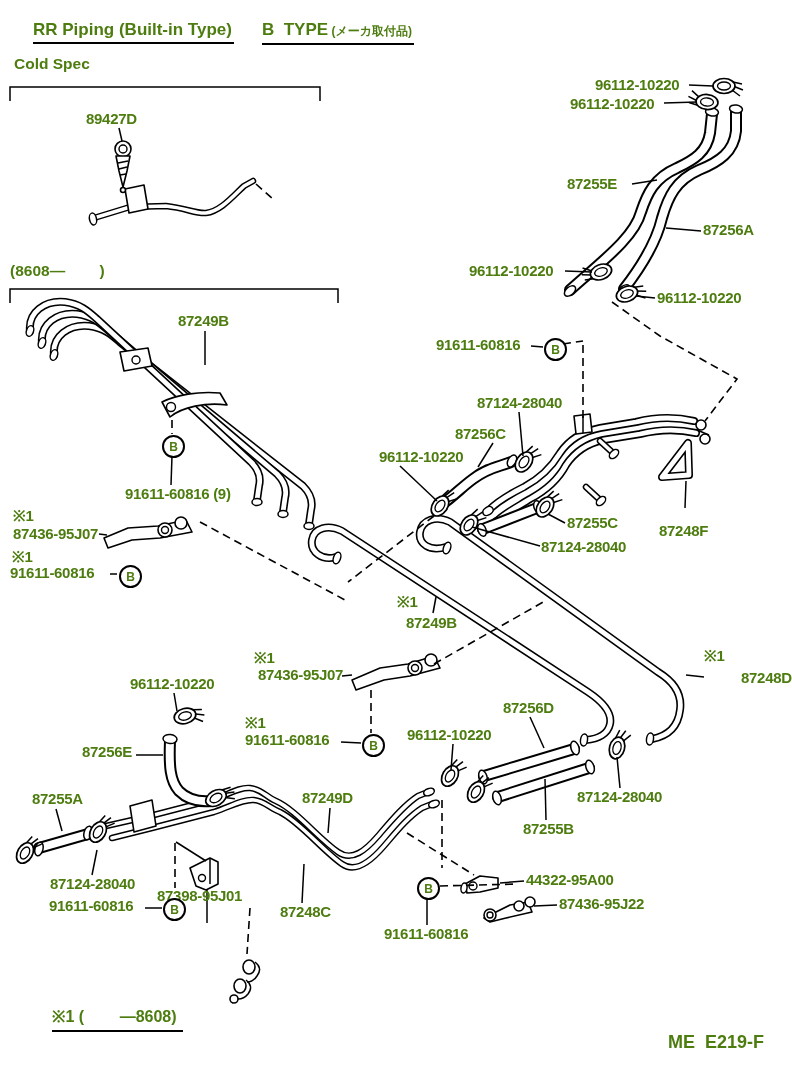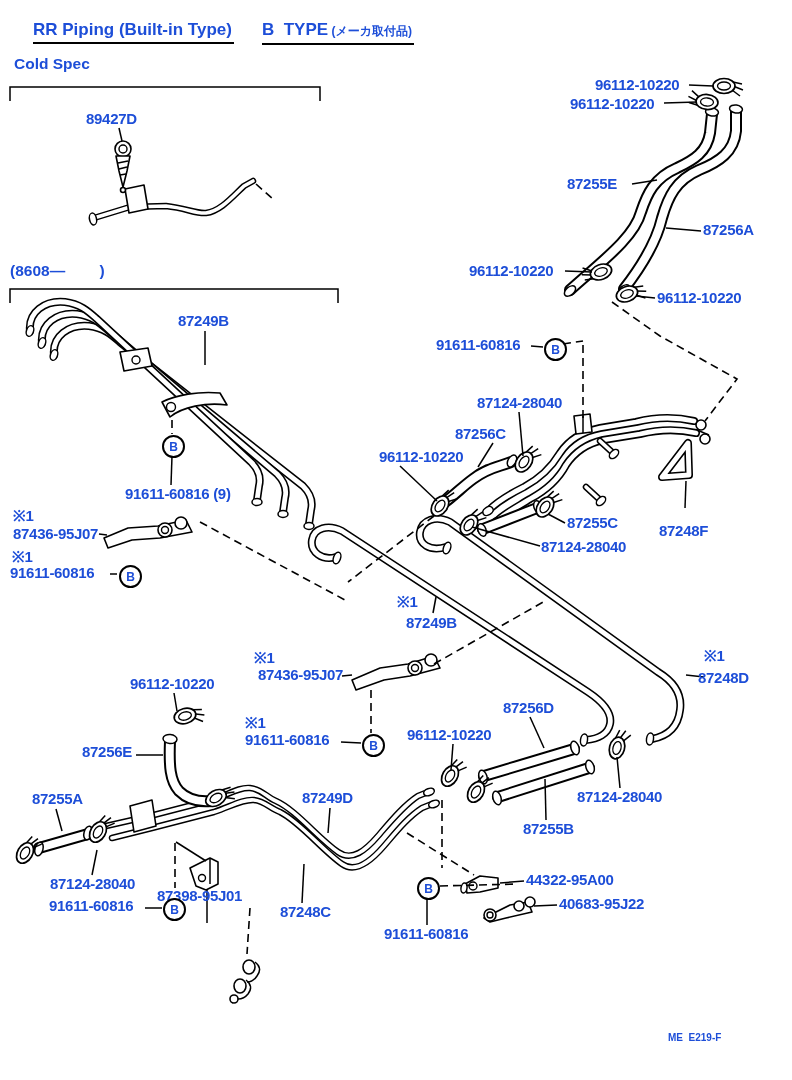--- a/index.html
+++ b/index.html
@@ -1,17 +1,17 @@
 <!DOCTYPE html>
 <html><head>
 <meta charset="utf-8">
 <style>
   html,body{margin:0;padding:0;background:#fff;}
   #canvas{position:relative;width:792px;height:1080px;background:#fff;overflow:hidden;
-          font-family:"Liberation Sans",sans-serif;color:#1d4ed8;}
+          font-family:"Liberation Sans",sans-serif;color:#4d7c0f;}
   #art{position:absolute;left:0;top:0;z-index:1;}
   .tube{fill:none;stroke-linecap:round;stroke-linejoin:round;}
   .o12{stroke:#000;stroke-width:12;} .i12{stroke:#fff;stroke-width:8;}
   .o8{stroke:#000;stroke-width:8;}   .i8{stroke:#fff;stroke-width:4.8;}
   .o6{stroke:#000;stroke-width:6.5;} .i6{stroke:#fff;stroke-width:3.6;}
   .ln{stroke:#000;stroke-width:1.5;fill:none;}
   .dash{stroke:#000;stroke-width:1.6;fill:none;stroke-dasharray:8 5;}
   .cap{fill:#fff;stroke:#000;stroke-width:1.5;}
   .part{fill:#fff;stroke:#000;stroke-width:1.6;stroke-linejoin:round;}
   .hole{fill:#fff;stroke:#000;stroke-width:1.4;}
@@ -24,21 +24,21 @@
          display:flex;align-items:center;justify-content:center;}
   .title{position:absolute;z-index:2;font-weight:700;font-size:17px;
          border-bottom:2.5px solid #000;padding:0 2px 2px 0;white-space:pre;}
   .typegrp{position:absolute;z-index:2;border-bottom:2.5px solid #000;
            padding:0 2px 3px 0;white-space:pre;}
   .typegrp .big{font-weight:700;font-size:17px;}
   .typegrp .small{font-weight:700;font-size:12px;}
   .sub{position:absolute;z-index:2;font-weight:700;font-size:15.5px;white-space:pre;}
   .foot{position:absolute;z-index:2;font-weight:700;font-size:16px;
         border-bottom:2.5px solid #000;padding:0 6px 3px 0;white-space:pre;}
-  .doc{position:absolute;z-index:2;font-weight:700;font-size:10px;white-space:pre;}
+  .doc{position:absolute;z-index:2;font-weight:700;font-size:18px;white-space:pre;}
 </style>
 </head>
 <body>
 
 <div id="canvas">
 
   <svg id="art" width="792" height="1080" viewBox="0 0 792 1080">
     <defs>
       <path id="tSensor" class="tube" d="M94,218 L130,207 L166,206 C186,208 196,214 206,213 C221,211 233,196 244,186 L253,181"></path>
       <path id="tHoseL" class="tube" d="M712,114 L710,133 C707,152 694,160 677,168 C654,178 647,194 641,212 C634,238 601,262 570,290"></path>
@@ -299,20 +299,21 @@
       <path class="ln" d="M534,906 L557,905"></path>
       <path class="ln" d="M427,925 L427,898"></path>
       <path class="ln" d="M176,842 L206,861"></path>
     </g>
   </svg>
 
   <div class="title" style="left:33px;top:20px">RR Piping (Built-in Type)</div>
   <div class="typegrp" style="left:262px;top:20px"><span class="big">B  TYPE</span><span class="small"> (メーカ取付品)</span></div>
   <div class="sub" style="left:14px;top:55px">Cold Spec</div>
   <div class="sub" style="left:10px;top:262px">(8608—        )</div>
+  <div class="foot" style="left:52px;top:1005px">※1 (        —8608)</div>
   <div class="doc" style="left:668px;top:1032px">ME  E219-F</div>
 
   <div class="lbl" style="left:595px;top:77px">96112-10220</div>
   <div class="lbl" style="left:570px;top:96px">96112-10220</div>
   <div class="lbl" style="left:567px;top:176px">87255E</div>
   <div class="lbl" style="left:703px;top:222px">87256A</div>
   <div class="lbl" style="left:469px;top:263px">96112-10220</div>
   <div class="lbl" style="left:657px;top:290px">96112-10220</div>
   <div class="lbl" style="left:86px;top:111px">89427D</div>
   <div class="lbl" style="left:178px;top:313px">87249B</div>
@@ -324,39 +325,39 @@
   <div class="lbl" style="left:567px;top:515px">87255C</div>
   <div class="lbl" style="left:541px;top:539px">87124-28040</div>
   <div class="lbl" style="left:659px;top:523px">87248F</div>
   <div class="mark" style="left:13px;top:508px">※1</div>
   <div class="lbl" style="left:13px;top:526px">87436-95J07</div>
   <div class="mark" style="left:12px;top:549px">※1</div>
   <div class="lbl" style="left:10px;top:565px">91611-60816</div>
   <div class="mark" style="left:397px;top:594px">※1</div>
   <div class="lbl" style="left:406px;top:615px">87249B</div>
   <div class="mark" style="left:704px;top:648px">※1</div>
-  <div class="lbl" style="left:698px;top:670px">87248D</div>
+  <div class="lbl" style="left:741px;top:670px">87248D</div>
   <div class="lbl" style="left:130px;top:676px">96112-10220</div>
   <div class="mark" style="left:254px;top:650px">※1</div>
   <div class="lbl" style="left:258px;top:667px">87436-95J07</div>
   <div class="mark" style="left:245px;top:715px">※1</div>
   <div class="lbl" style="left:245px;top:732px">91611-60816</div>
   <div class="lbl" style="left:503px;top:700px">87256D</div>
   <div class="lbl" style="left:407px;top:727px">96112-10220</div>
   <div class="lbl" style="left:82px;top:744px">87256E</div>
   <div class="lbl" style="left:32px;top:791px">87255A</div>
   <div class="lbl" style="left:302px;top:790px">87249D</div>
   <div class="lbl" style="left:577px;top:789px">87124-28040</div>
   <div class="lbl" style="left:523px;top:821px">87255B</div>
   <div class="lbl" style="left:50px;top:876px">87124-28040</div>
   <div class="lbl" style="left:49px;top:898px">91611-60816</div>
   <div class="lbl" style="left:157px;top:888px">87398-95J01</div>
   <div class="lbl" style="left:280px;top:904px">87248C</div>
   <div class="lbl" style="left:526px;top:872px">44322-95A00</div>
-  <div class="lbl" style="left:559px;top:896px">40683-95J22</div>
+  <div class="lbl" style="left:559px;top:896px">87436-95J22</div>
   <div class="lbl" style="left:384px;top:926px">91611-60816</div>
 
   <div class="bcirc" style="left:544px;top:338px">B</div>
   <div class="bcirc" style="left:162px;top:435px">B</div>
   <div class="bcirc" style="left:119px;top:565px">B</div>
   <div class="bcirc" style="left:362px;top:734px">B</div>
   <div class="bcirc" style="left:163px;top:898px">B</div>
   <div class="bcirc" style="left:417px;top:877px">B</div>
 
 </div>

